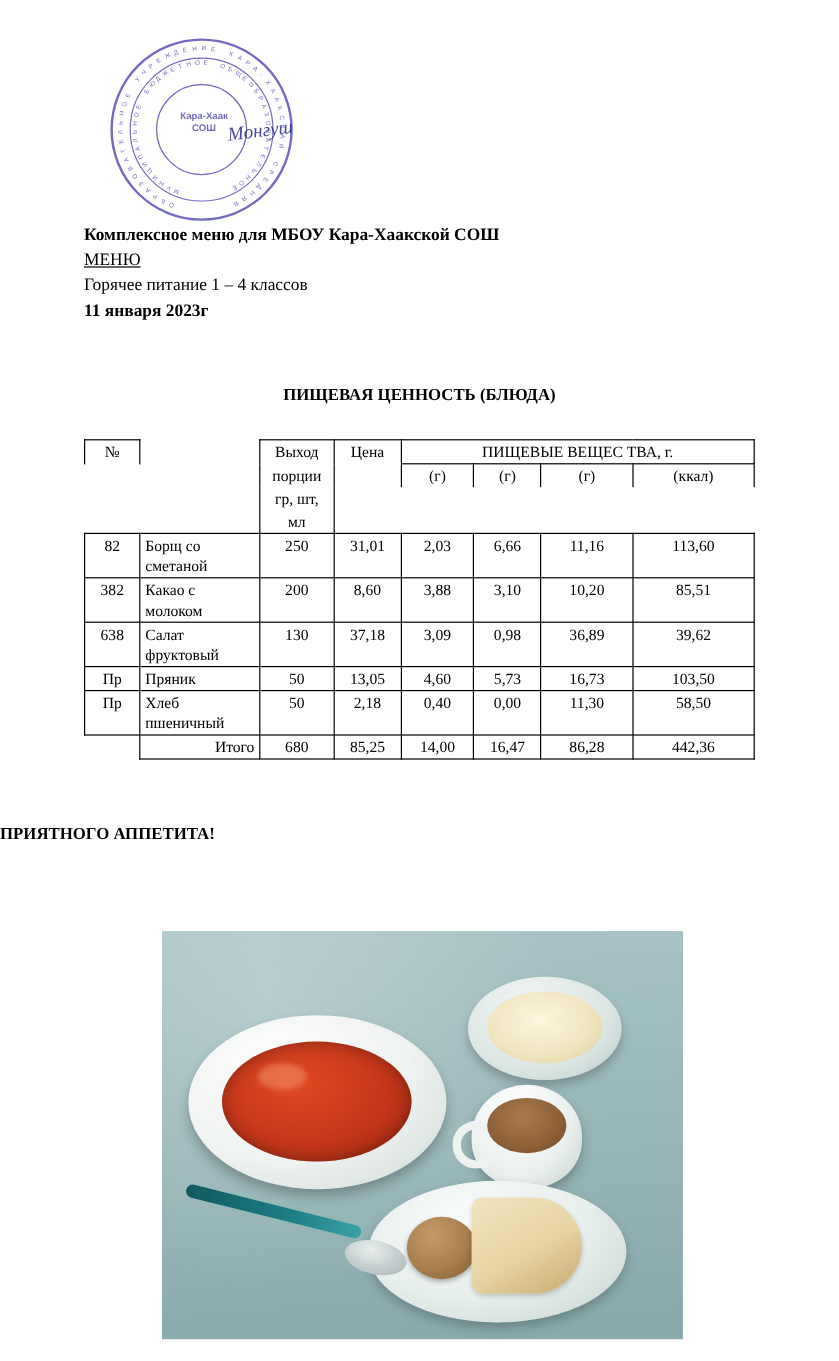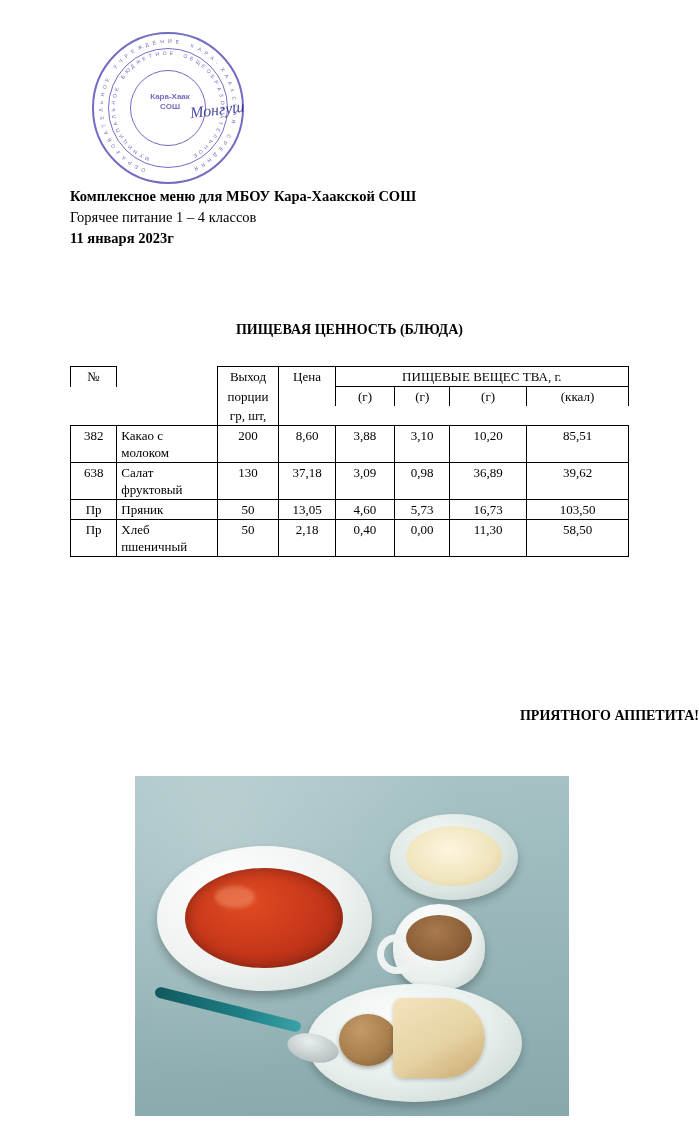--- a/index.html
+++ b/index.html
@@ -175,23 +175,23 @@
   .no-top { border-top: none !important; }
   .no-bottom { border-bottom: none !important; }
   .no-right { border-right: none !important; }
   .blank-cell { border: none !important; }
   .total-label { text-align: right; }
 
   
   .bon {
     position: absolute;
     left: 0;
-    top: 708px;
+    top: 688px;
     width: 699px;
-    text-align: right;
+    text-align: left;
     font-weight: bold;
     font-size: 14px;
   }
 
   
   .photo {
     position: absolute;
     left: 135px;
     top: 776px;
     width: 434px;
@@ -434,20 +434,21 @@
         <span style="transform: rotate(493.878deg) translate(0px, -58px);">Н</span>
         <span style="transform: rotate(501.224deg) translate(0px, -58px);">О</span>
         <span style="transform: rotate(508.571deg) translate(0px, -58px);">Е</span>
       </div>
     </div>
   <div class="signature">Монгуш</div>
 </div>
 
 <div class="head-block">
   <div class="head-title">Комплексное меню для МБОУ Кара-Хаакской СОШ</div>
+  <div class="head-menu">МЕНЮ</div>
   <div class="head-sub">Горячее питание 1 – 4 классов</div>
   <div class="head-date">11 января 2023г</div>
 </div>
 
 <div class="section-title">ПИЩЕВАЯ ЦЕННОСТЬ (БЛЮДА)</div>
 
 <div class="table-wrap">
   <table class="menu">
     <tbody>
       <tr class="hdr-top">
@@ -470,21 +471,41 @@
       <tr>
         <td class="c-num no-top no-bottom blank-cell"></td>
         <td class="c-dish no-top no-bottom blank-cell"></td>
         <td class="c-out no-top no-bottom">гр, шт,</td>
         <td class="c-price no-top no-bottom blank-cell"></td>
         <td class="c-p no-top no-bottom blank-cell"></td>
         <td class="c-f no-top no-bottom blank-cell"></td>
         <td class="c-c no-top no-bottom blank-cell"></td>
         <td class="c-e no-top no-bottom blank-cell"></td>
       </tr>
-
+      <tr>
+        <td class="c-num no-top blank-cell"></td>
+        <td class="c-dish no-top blank-cell"></td>
+        <td class="c-out no-top">мл</td>
+        <td class="c-price no-top blank-cell"></td>
+        <td class="c-p no-top blank-cell"></td>
+        <td class="c-f no-top blank-cell"></td>
+        <td class="c-c no-top blank-cell"></td>
+        <td class="c-e no-top blank-cell"></td>
+      </tr>
+
+      <tr>
+        <td class="c-num">82</td>
+        <td class="c-dish">Борщ со сметаной</td>
+        <td class="c-out">250</td>
+        <td class="c-price">31,01</td>
+        <td class="c-p">2,03</td>
+        <td class="c-f">6,66</td>
+        <td class="c-c">11,16</td>
+        <td class="c-e">113,60</td>
+      </tr>
       <tr>
         <td class="c-num">382</td>
         <td class="c-dish">Какао с молоком</td>
         <td class="c-out">200</td>
         <td class="c-price">8,60</td>
         <td class="c-p">3,88</td>
         <td class="c-f">3,10</td>
         <td class="c-c">10,20</td>
         <td class="c-e">85,51</td>
       </tr>
@@ -512,20 +533,30 @@
         <td class="c-num">Пр</td>
         <td class="c-dish">Хлеб пшеничный</td>
         <td class="c-out">50</td>
         <td class="c-price">2,18</td>
         <td class="c-p">0,40</td>
         <td class="c-f">0,00</td>
         <td class="c-c">11,30</td>
         <td class="c-e">58,50</td>
       </tr>
 
+      <tr>
+        <td class="c-num no-right blank-cell"></td>
+        <td class="c-dish total-label">Итого</td>
+        <td class="c-out">680</td>
+        <td class="c-price">85,25</td>
+        <td class="c-p">14,00</td>
+        <td class="c-f">16,47</td>
+        <td class="c-c">86,28</td>
+        <td class="c-e">442,36</td>
+      </tr>
     </tbody>
   </table>
 </div>
 
 <div class="bon">ПРИЯТНОГО АППЕТИТА!</div>
 
 <div class="photo">
   <div class="tablecloth"></div>
   <div class="soup-plate">
     <div class="soup"></div>

